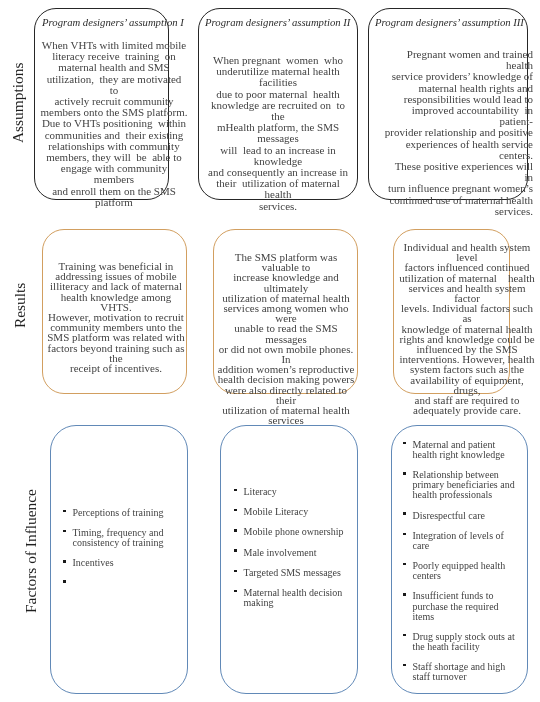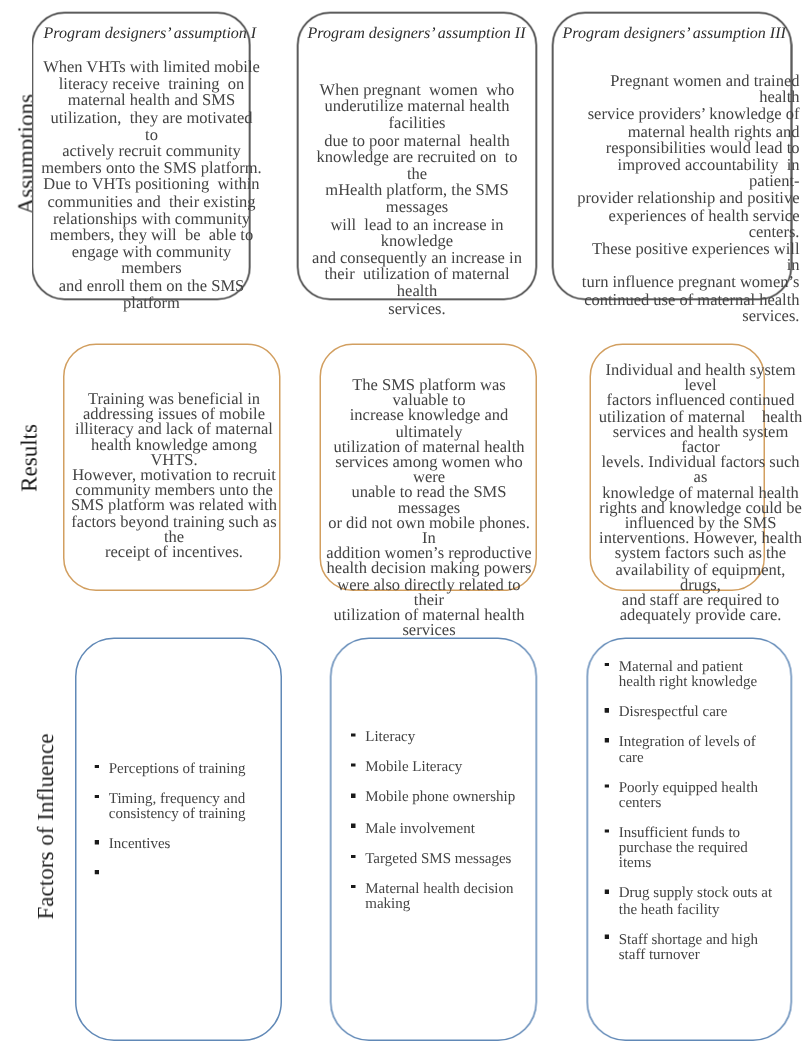--- a/index.html
+++ b/index.html
@@ -21,21 +21,21 @@
   ul.flist li{margin-bottom:10.1px;position:relative;padding-left:9.5px;}
   ul.flist li .bullet{position:absolute;left:0;top:1.8px;width:2.6px;height:2.5px;background:#1a1a1a;display:block;}
 </style>
 </head>
 <body>
 
 <div class="rowlabel" style="left:8.6px;top:143px;">Assumptions</div>
 <div class="rowlabel" style="left:11.4px;top:327.5px;">Results</div>
 <div class="rowlabel" style="left:22.4px;top:612.5px;">Factors of Influence</div>
 
-<div class="box b-assume" style="left:21px;top:7.6px;width:146px;height:192px;text-decoration:underline;">
+<div class="box b-assume" style="left:34px;top:7.6px;width:135px;height:192px;text-decoration:underline;">
   <div class="btitle" style="left:7px;top:7.5px;">Program designers’ assumption I</div>
   <div class="btext" style="left:5px;width:148px;top:31px;">When VHTs with limited mobile
 literacy receive  training  on
 maternal health and SMS
 utilization,  they are motivated  to
 actively recruit community
 members onto the SMS platform.
 Due to VHTs positioning  within
 communities and  their existing
 relationships with community
@@ -125,21 +125,21 @@
       <li><span class="bullet"></span><span>Mobile Literacy</span></li>
       <li><span class="bullet"></span><span>Mobile phone ownership</span></li>
       <li><span class="bullet"></span><span>Male involvement</span></li>
       <li><span class="bullet"></span><span>Targeted SMS messages</span></li>
       <li><span class="bullet"></span><span>Maternal health decision making</span></li>
     </ul>
 </div>
 <div class="box b-factor" style="left:390.8px;top:424.5px;width:136.8px;height:269.5px;">
   <ul class="flist" style="left:11px;width:112px;top:14.5px;">
       <li><span class="bullet"></span><span>Maternal and patient health right knowledge</span></li>
-      <li><span class="bullet"></span></li>
+      <li><span class="bullet"></span><span>Relationship between primary beneficiaries and health professionals</span></li>
       <li><span class="bullet"></span><span>Disrespectful care</span></li>
       <li><span class="bullet"></span><span>Integration of levels of care</span></li>
       <li><span class="bullet"></span><span>Poorly equipped health centers</span></li>
       <li><span class="bullet"></span><span>Insufficient funds to purchase the required items</span></li>
       <li><span class="bullet"></span><span>Drug supply stock outs at the heath facility</span></li>
       <li><span class="bullet"></span><span>Staff shortage and high staff turnover</span></li>
     </ul>
 </div>
 
 </body></html>

